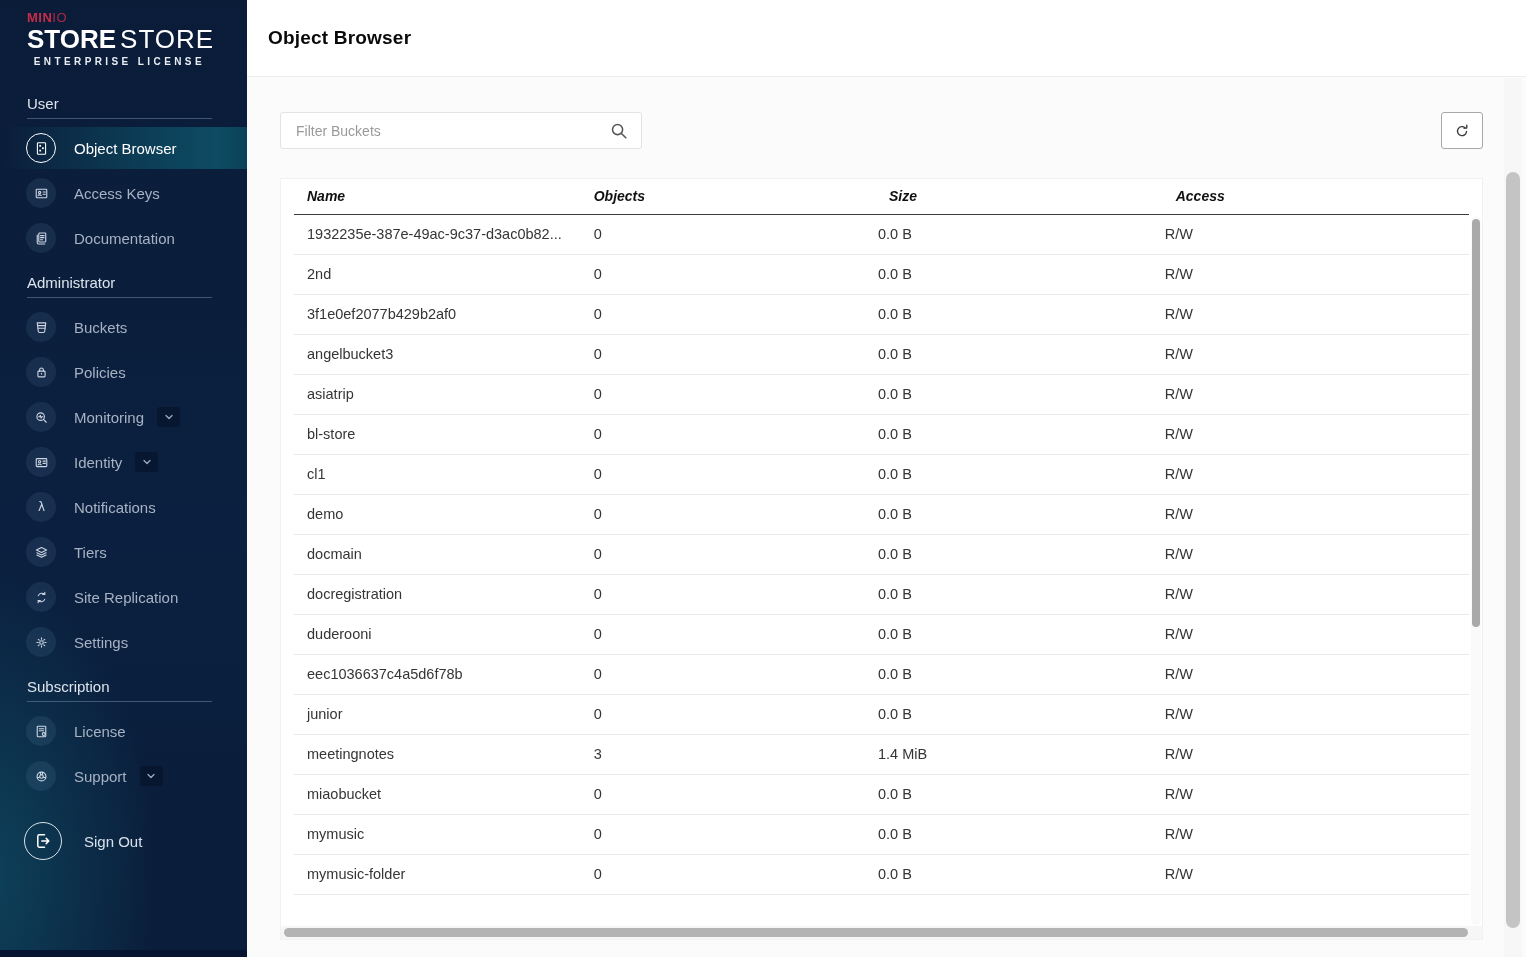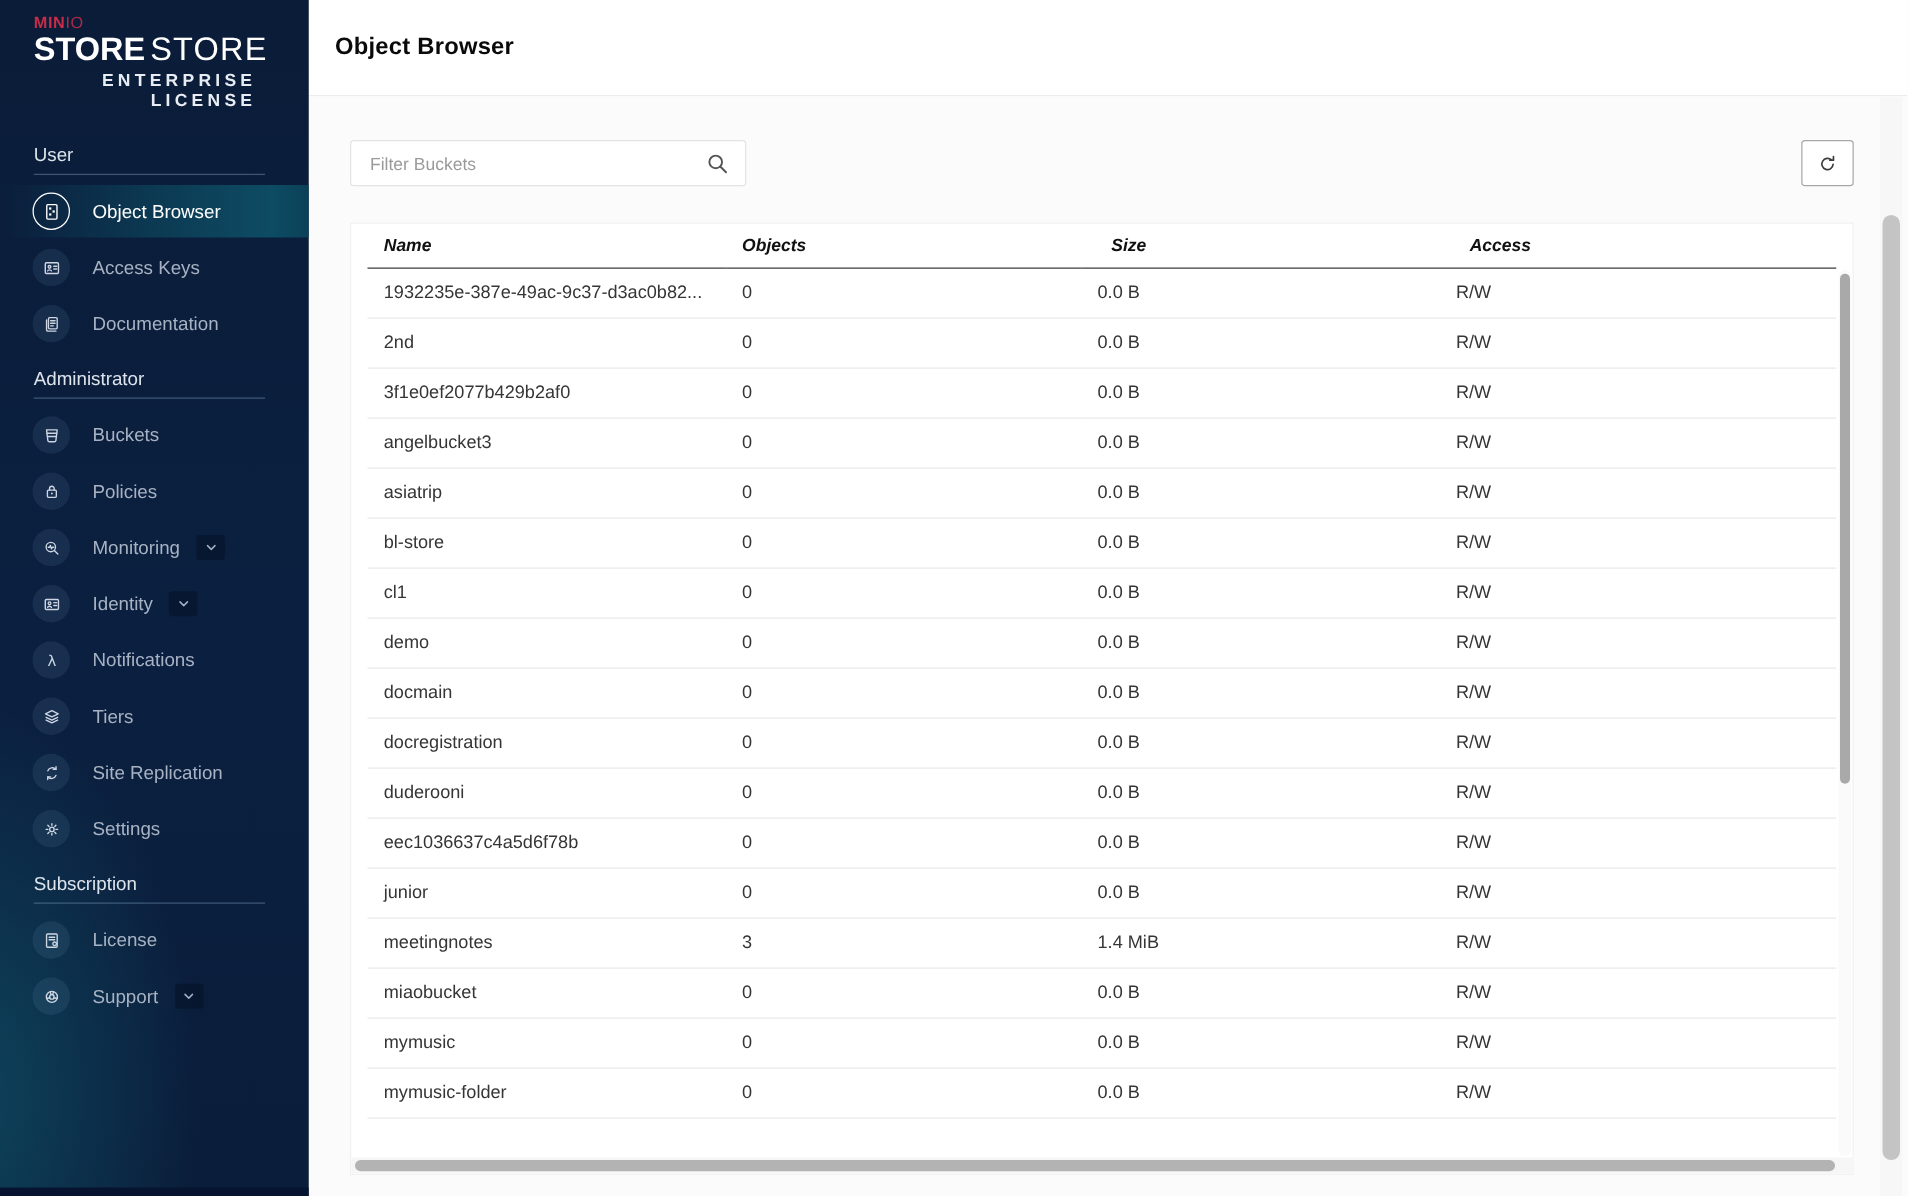--- a/index.html
+++ b/index.html
@@ -14,21 +14,21 @@
       radial-gradient(120% 55% at -8% 92%, rgba(17,98,118,0.55), rgba(17,98,118,0) 60%),
       linear-gradient(180deg,#0a1c38 0%, #0b2040 55%, #0a1d3a 100%);
   }
   .sidebar::after{ content:""; position:absolute; left:0; right:0; bottom:0; height:7px; background:#071430; }
   .logo { padding:11px 0 0 27px; width:205px; }
   .brand { font-size:13px; font-weight:800; letter-spacing:.5px; color:#C72C48; line-height:13px; }
   .brand .brand-io { font-weight:400; opacity:.85; }
   .logo-title { color:#ffffff; font-size:26px; line-height:28px; white-space:nowrap; margin-top:1px; }
   .logo-title .t-bold { font-weight:800; }
   .logo-title .t-light { font-weight:300; letter-spacing:1px; margin-left:4px; }
-  .logo-sub { color:#e8edf3; font-size:14px; font-weight:600; letter-spacing:3.4px; text-align:right; margin-top:3px; }
+  .logo-sub { color:#e8edf3; font-size:10px; font-weight:600; letter-spacing:3.4px; text-align:right; margin-top:3px; }
 
   .nav { margin-top:14px; }
   .sec-head { color:#dde4ec; font-size:15px; padding:12px 0 6px 27px; font-weight:400; }
   .sec-head.first { padding-top:14px; }
   .sec-rule { border-bottom:1px solid rgba(126,156,190,0.45); margin:0 35px 8px 27px; }
   .nav-item { display:flex; align-items:center; height:42px; margin:3px 0; padding-left:26px; cursor:pointer; }
   .nav-ico { width:30px; height:30px; min-width:30px; border-radius:50%; display:flex; align-items:center; justify-content:center;
              background:rgba(150,190,225,0.10); color:#cdd6e2; }
   .nav-label { margin-left:18px; font-size:15px; color:#a7b2c3; white-space:nowrap; }
   .nav-item.active { background:linear-gradient(90deg, rgba(8,22,44,0) 0%, rgba(13,76,99,0.55) 45%, #0d4c63 88%, #0b4158 100%); }
@@ -41,21 +41,21 @@
                  display:flex; align-items:center; justify-content:center; color:#ffffff; }
   .signout-label { margin-left:22px; font-size:15px; color:#d9e0e9; }
 
   
   .main { flex:1; display:flex; flex-direction:column; height:100%; background:#fbfbfb; }
   .topbar { height:77px; min-height:77px; background:#ffffff; border-bottom:1px solid #ededed; display:flex; align-items:center; padding-left:21px; }
   .topbar h1 { font-size:19px; font-weight:700; color:#0a0a0a; letter-spacing:.2px; }
   .content { flex:1; position:relative; padding:35px 43px 0 33px; }
 
   .toolbar { display:flex; align-items:flex-start; }
-  .filter-wrap { position:relative; width:317px; }
+  .filter-wrap { position:relative; width:362px; }
   .filter-wrap input { width:100%; height:37px; border:1px solid #e3e3e3; border-radius:3px; background:#fff;
                        padding:0 44px 0 15px; font-size:14px; font-family:"Liberation Sans",sans-serif; color:#333; outline:none; }
   .filter-wrap input::placeholder { color:#9a9a9a; }
   .search-ic { position:absolute; right:12px; top:8px; color:#555; }
   .refresh-btn { margin-left:auto; width:42px; height:37px; background:#fff; border:1px solid #a8a8a8; border-radius:3px;
                  display:flex; align-items:center; justify-content:center; color:#3c3c3c; cursor:pointer; }
 
   .panel { position:relative; margin-top:29px; height:762px; background:#ffffff; border:1px solid #f1f1f1; overflow:hidden; }
   table { border-collapse:collapse; table-layout:fixed; width:calc(100% - 26px); margin:0 13px; }
   col.c-name { width:24.4%; } col.c-objects { width:24.2%; } col.c-size { width:24.4%; } col.c-access { width:27%; }
@@ -231,20 +231,29 @@
               <circle cx="10" cy="10" r="2.1"></circle>
               <path d="M8.5 5.1l.7 2.9M11.5 5.1l-.7 2.9M5.1 11.5l2.9-.7M14.9 11.5l-2.9-.7"></path>
             </svg>
           </span>
           <span class="nav-label">Support</span>
           <span class="chev">
             <svg width="12" height="12" viewBox="0 0 20 20" fill="none" stroke="currentColor" stroke-width="2" stroke-linecap="round" stroke-linejoin="round">
               <path d="M5 7.5l5 5 5-5"></path>
             </svg>
           </span>
+        </div>
+        <div class="signout-item">
+          <span class="signout-ico">
+            <svg width="20" height="20" viewBox="0 0 20 20" fill="none" stroke="currentColor" stroke-width="1.5" stroke-linecap="round" stroke-linejoin="round">
+              <path d="M11.5 3.8H6.2a1.4 1.4 0 0 0-1.4 1.4v9.6a1.4 1.4 0 0 0 1.4 1.4h5.3"></path>
+              <path d="M8.8 10h6.8M13.2 7.4 15.8 10l-2.6 2.6"></path>
+            </svg>
+          </span>
+          <span class="signout-label">Sign Out</span>
         </div>
       </nav>
   </aside>
 
   <main class="main">
     <header class="topbar">
       <h1>Object Browser</h1>
     </header>
     <div class="content">
       <div class="toolbar">

